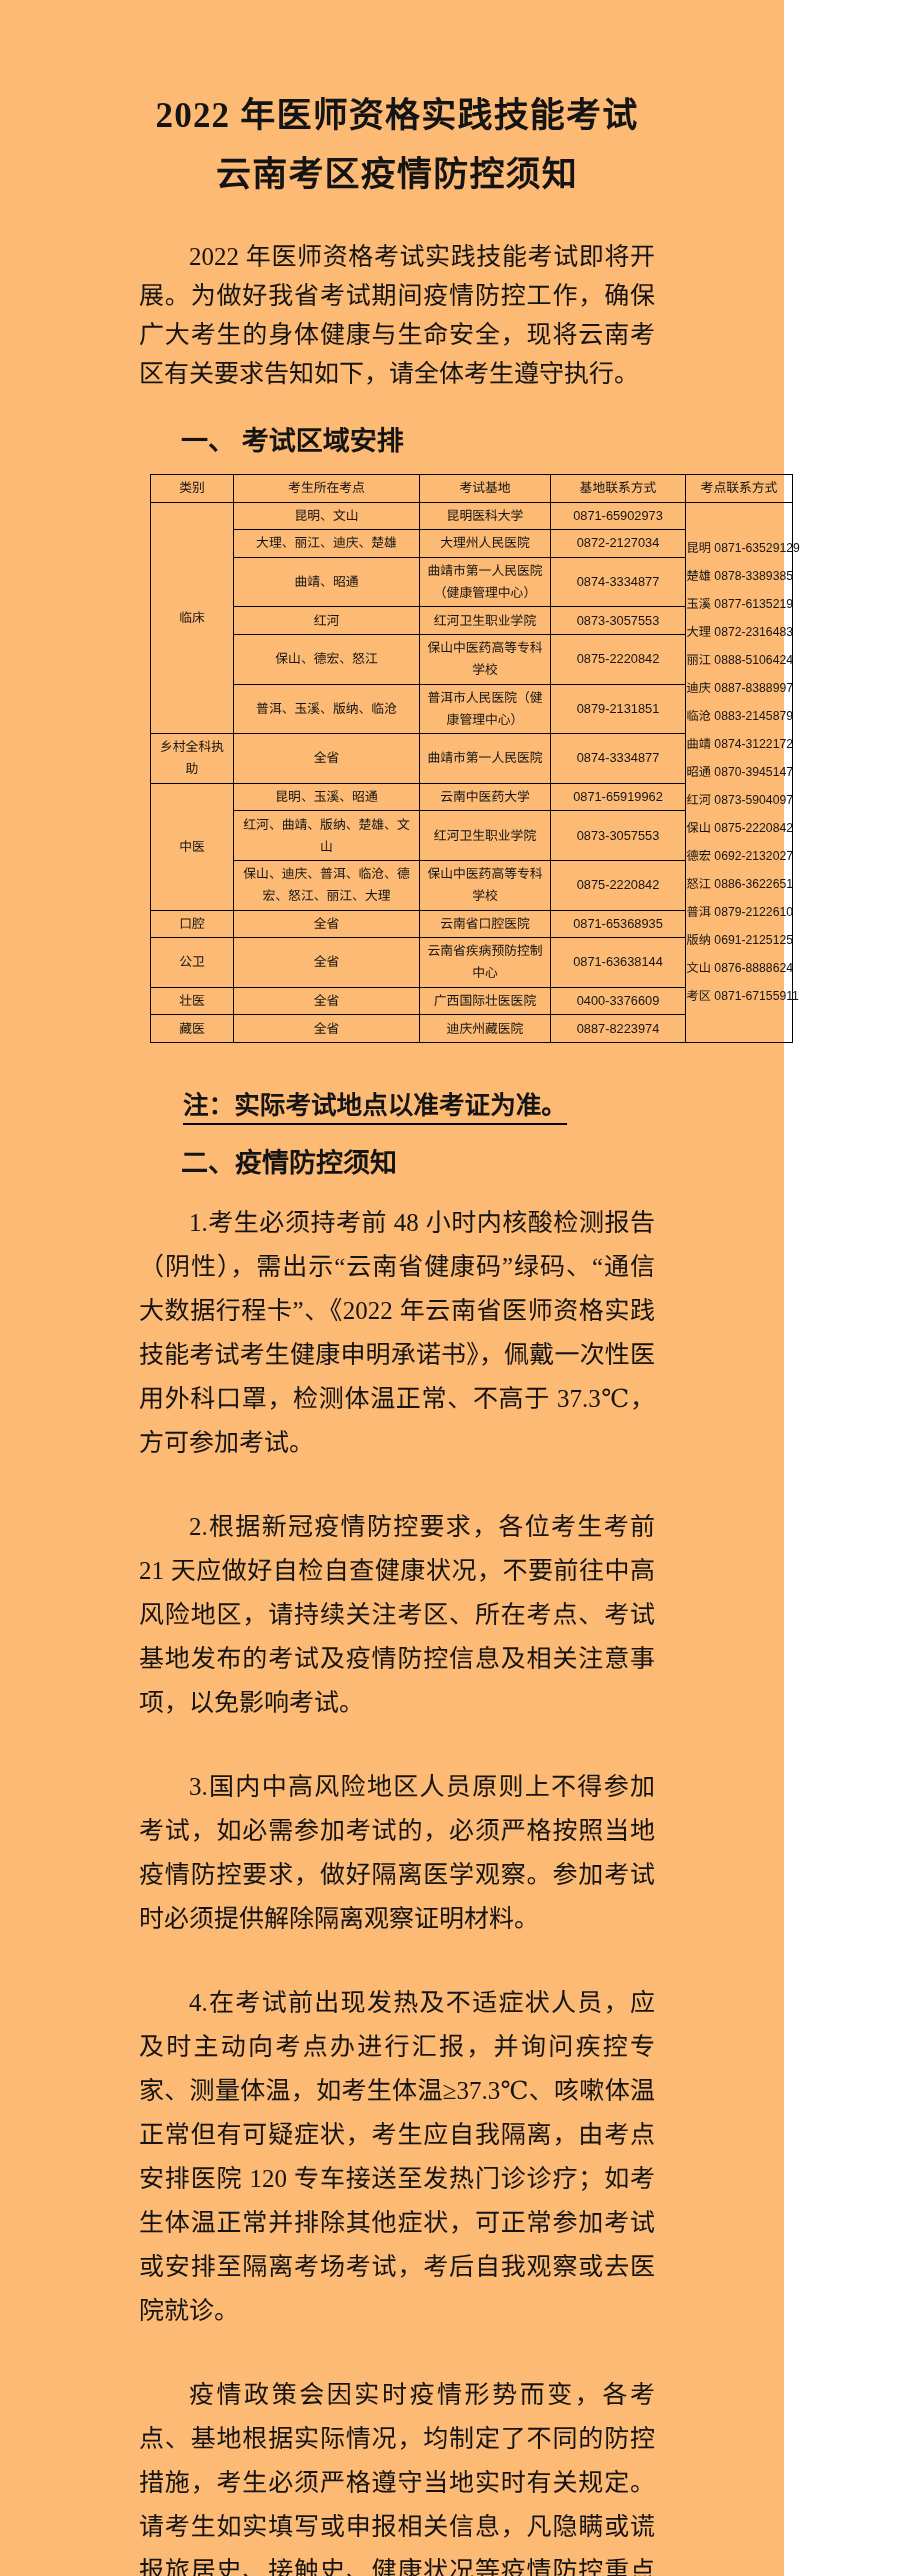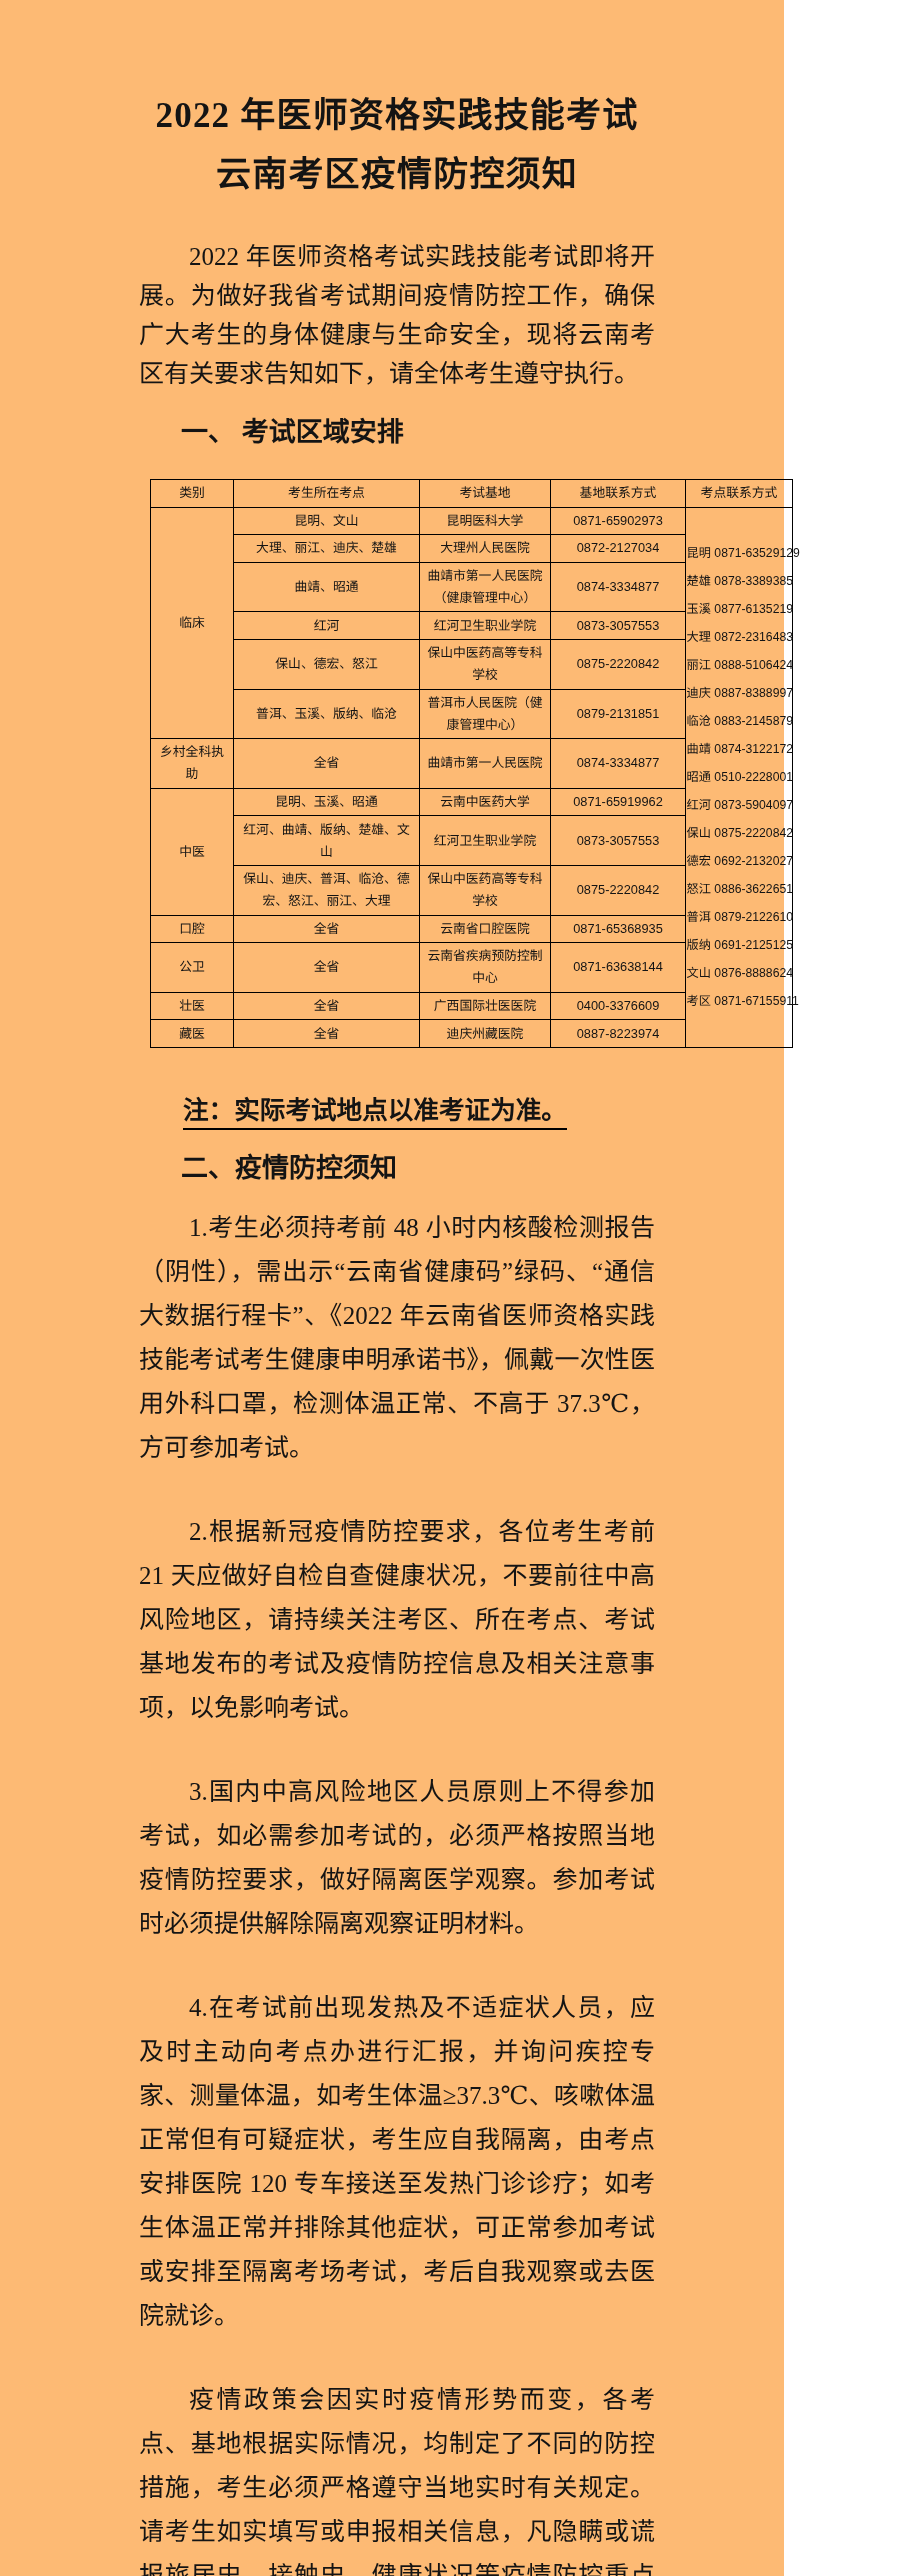--- a/index.html
+++ b/index.html
@@ -29,25 +29,25 @@
     line-height: 39px;
     text-align: justify;
     text-indent: 50px;
   }
   .section-heading {
     font-size: 27px;
     font-weight: bold;
     margin-left: 42px;
     line-height: 41px;
   }
-  .section-one { margin-top: 19px; }
+  .section-one { margin-top: 28px; }
   .section-two { margin-top: 17px; }
 
   table.region-table {
-    margin-top: 26px;
+    margin-top: 12px;
     margin-left: 11px;
     width: 643px;
     border-collapse: collapse;
     table-layout: fixed;
     border-radius: 25px;
   }
   .region-table th, .region-table td {
     border: 1.2px solid #000000;
     text-align: center;
     vertical-align: middle;
@@ -131,21 +131,21 @@
         <td class="phone-cell">0871-65902973</td>
         <td rowspan="14" class="contacts-cell">
           <div>昆明 0871-63529129</div>
           <div>楚雄 0878-3389385</div>
           <div>玉溪 0877-6135219</div>
           <div>大理 0872-2316483</div>
           <div>丽江 0888-5106424</div>
           <div>迪庆 0887-8388997</div>
           <div>临沧 0883-2145879</div>
           <div>曲靖 0874-3122172</div>
-          <div>昭通 0510-2228001</div>
+          <div>昭通 0870-3945147</div>
           <div>红河 0873-5904097</div>
           <div>保山 0875-2220842</div>
           <div>德宏 0692-2132027</div>
           <div>怒江 0886-3622651</div>
           <div>普洱 0879-2122610</div>
           <div>版纳 0691-2125125</div>
           <div>文山 0876-8888624</div>
           <div>考区 0871-67155911</div>
         </td>
       </tr>

